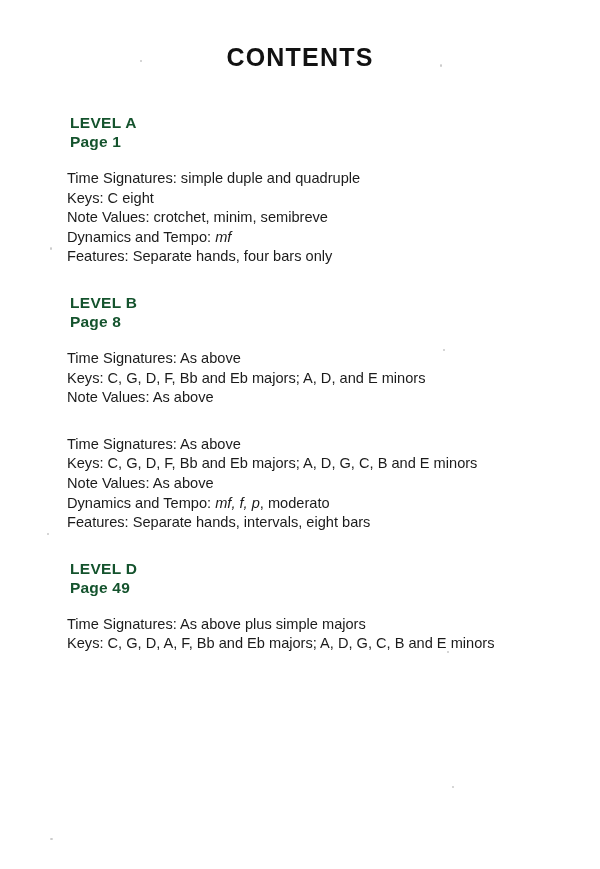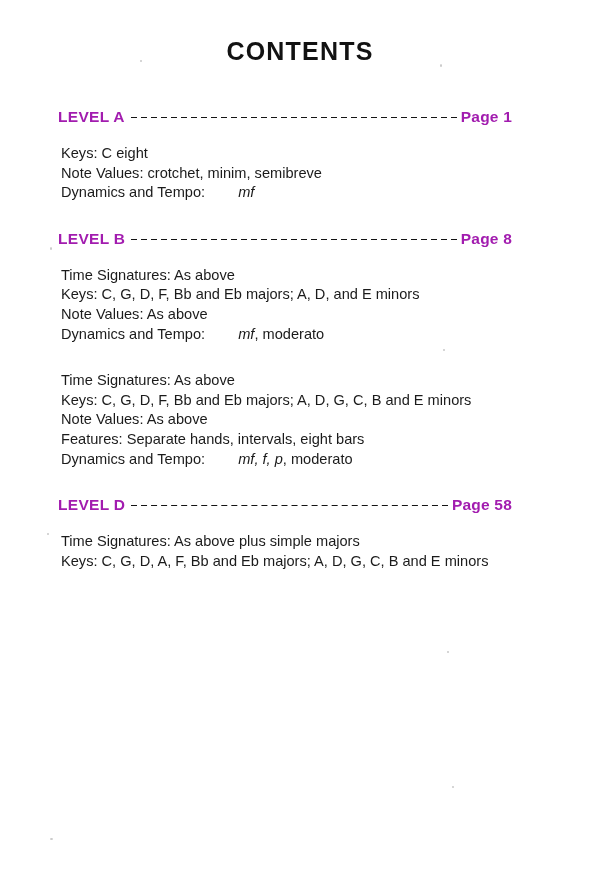--- a/index.html
+++ b/index.html
@@ -14,21 +14,21 @@
     color: #171717;
     overflow: hidden;
     position: relative;
   }
 
   .page {
     position: relative;
     width: 600px;
     height: 869px;
     box-sizing: border-box;
-    padding: 4px;
+    padding: 10px;
   }
 
   
   .doc-title {
     text-align: center;
     font-size: 25px;
     font-weight: bold;
     letter-spacing: 1.2px;
     margin: 0;
     padding-top: 33px;
@@ -48,23 +48,24 @@
   .section:last-child {
     margin-bottom: 0;
   }
 
   
   .level-row {
     display: flex;
     align-items: baseline;
     font-size: 15.5px;
     font-weight: bold;
-    color: #a21caf;
+    color: #14532d;
     white-space: nowrap;
     margin-left: -1px;
+    flex-direction: column;
   }
   .level-label {
     letter-spacing: 0.3px;
     flex: 0 0 auto;
   }
   .leader {
     flex: 1 1 auto;
     margin: 0 4px 0 6px;
     position: relative;
     height: 1px;
@@ -90,21 +91,20 @@
     margin-top: 18px;
     padding-left: 2px;
     font-size: 14.6px;
     line-height: 19.6px;
     color: #1b1b1b;
   }
   .body-line {
     white-space: normal;
   }
   .body-line em {
-    margin-left: 29px;
   }
 
   
   .speck {
     position: absolute;
     background: #c9c9c9;
     border-radius: 50%;
     pointer-events: none;
   }
 </style>
@@ -116,52 +116,53 @@
   <h1 class="doc-title">CONTENTS</h1>
 
   <div class="sections">
       <div class="section">
         <div class="level-row">
           <span class="level-label">LEVEL A</span>
           <span class="leader"></span>
           <span class="page-ref">Page 1</span>
         </div>
         <div class="section-body">
+          <div class="body-line"><span>Time Signatures:</span> <span>simple duple and quadruple</span></div>
           <div class="body-line"><span>Keys:</span> <span>C eight</span></div>
           <div class="body-line"><span>Note Values:</span> <span>crotchet, minim, semibreve</span></div>
           <div class="body-line"><span>Dynamics and Tempo:</span> <em>mf</em><span></span></div>
+          <div class="body-line"><span>Features:</span> <span>Separate hands, four bars only</span></div>
         </div>
       </div>
       <div class="section">
         <div class="level-row">
           <span class="level-label">LEVEL B</span>
           <span class="leader"></span>
           <span class="page-ref">Page 8</span>
         </div>
         <div class="section-body">
           <div class="body-line"><span>Time Signatures:</span> <span>As above</span></div>
           <div class="body-line"><span>Keys:</span> <span>C, G, D, F, Bb and Eb majors; A, D, and E minors</span></div>
           <div class="body-line"><span>Note Values:</span> <span>As above</span></div>
-          <div class="body-line"><span>Dynamics and Tempo:</span> <em>mf</em><span>, moderato</span></div>
         </div>
       </div>
       <div class="section">
         <div class="section-body">
           <div class="body-line"><span>Time Signatures:</span> <span>As above</span></div>
           <div class="body-line"><span>Keys:</span> <span>C, G, D, F, Bb and Eb majors; A, D, G, C, B and E minors</span></div>
           <div class="body-line"><span>Note Values:</span> <span>As above</span></div>
+          <div class="body-line"><span>Dynamics and Tempo:</span> <em>mf, f, p</em><span>, moderato</span></div>
           <div class="body-line"><span>Features:</span> <span>Separate hands, intervals, eight bars</span></div>
-          <div class="body-line"><span>Dynamics and Tempo:</span> <em>mf, f, p</em><span>, moderato</span></div>
         </div>
       </div>
       <div class="section">
         <div class="level-row">
           <span class="level-label">LEVEL D</span>
           <span class="leader"></span>
-          <span class="page-ref">Page 58</span>
+          <span class="page-ref">Page 49</span>
         </div>
         <div class="section-body">
           <div class="body-line"><span>Time Signatures:</span> <span>As above plus simple majors</span></div>
           <div class="body-line"><span>Keys:</span> <span>C, G, D, A, F, Bb and Eb majors; A, D, G, C, B and E minors</span></div>
         </div>
       </div>
     </div>
 
   <span class="speck" style="left:140px;top:60px;width:2px;height:2px;"></span>
   <span class="speck" style="left:440px;top:64px;width:2px;height:3px;"></span>

